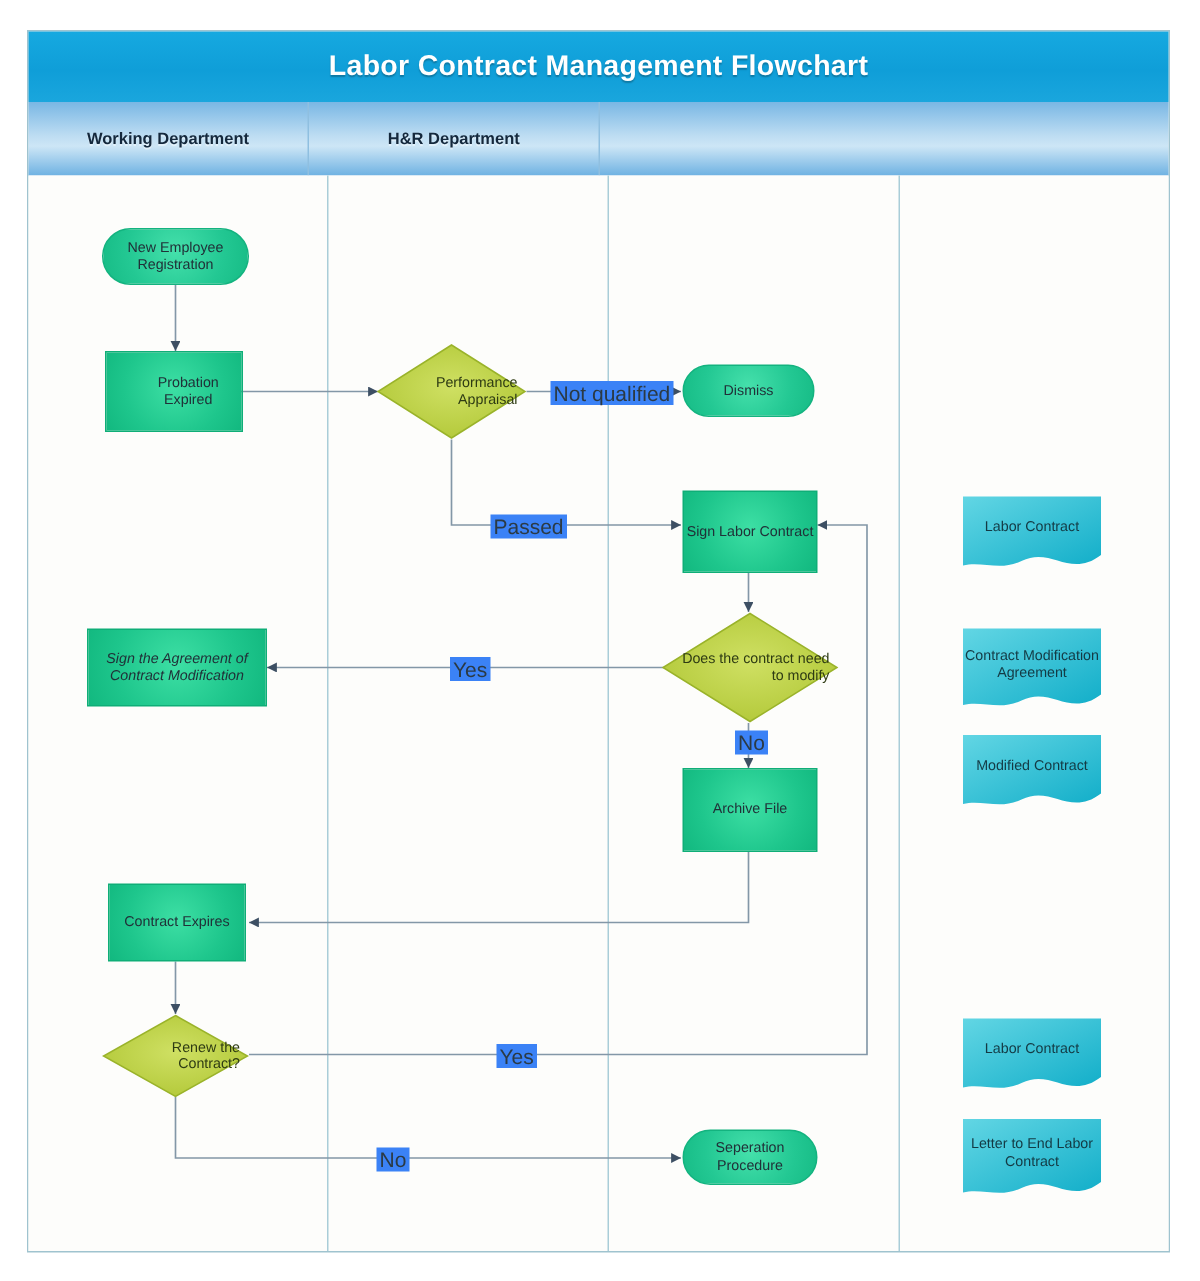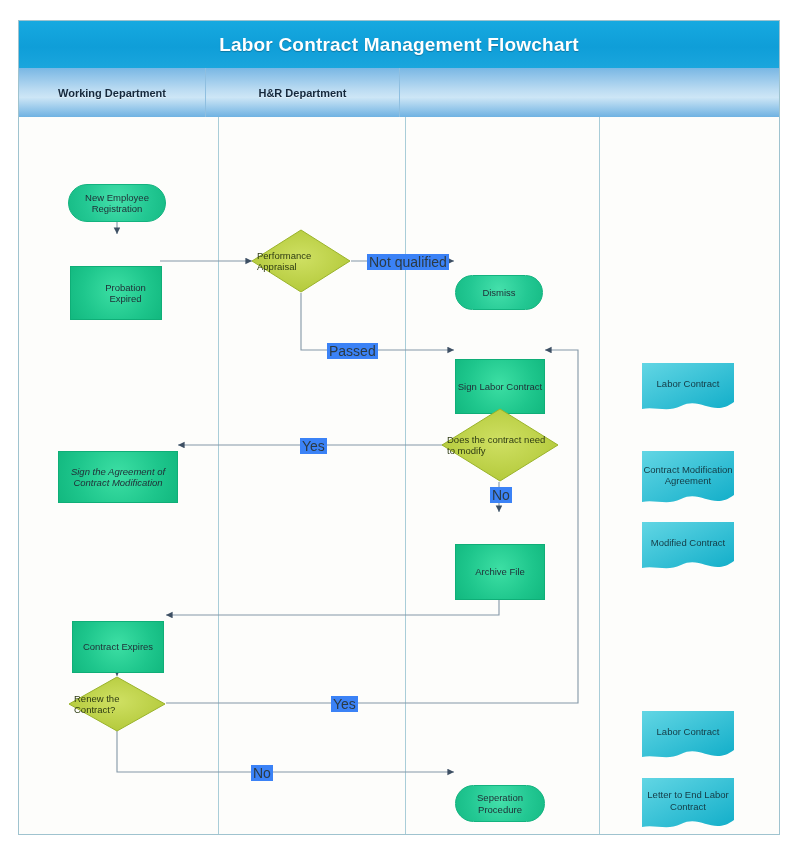--- a/index.html
+++ b/index.html
@@ -46,37 +46,37 @@
     border-right:1px solid #a9cdd8;box-sizing:border-box;height:100%;
   }
   .lane-body .col:last-child{border-right:none;}
 
   
   #wires{position:absolute;left:0;top:0;width:800px;height:854px;pointer-events:none;}
 
   
   .node{position:absolute;box-sizing:border-box;display:flex;align-items:center;
         justify-content:center;text-align:center;color:#203138;font-size:9.5px;
-        line-height:11.5px;margin-top:32px;}
+        line-height:11.5px;}
   .proc{
     background:radial-gradient(circle at 50% 45%,#3ddfa4 0%,#1ec68c 62%,#12b87f 100%);
     border:1px solid #0fae77;
   }
   .term{
     background:radial-gradient(circle at 50% 40%,#45e0ab 0%,#23c893 60%,#16bb85 100%);
     border:1px solid #13b37f;border-radius:19px;
   }
   .doc{
     color:#143a44;font-size:9.5px;
   }
   .doc .doc-label{position:relative;z-index:2;padding-bottom:8px;}
   .decision-wrap{position:absolute;}
   .decision-wrap .dlabel{
     position:absolute;left:0;top:0;width:100%;height:100%;
-    display:flex;align-items:center;justify-content:center;text-align:left;
+    display:flex;align-items:center;justify-content:center;text-align:right;
     font-size:9.5px;line-height:11.5px;color:#2e3b13;padding:0 6px;box-sizing:border-box;
   }
   .edge-label{
     position:absolute;font-size:14px;color:#2b3a44;background:#3b82f6;
     padding:0 2px;white-space:nowrap;
   }
 </style>
 </head>
 <body>
 

